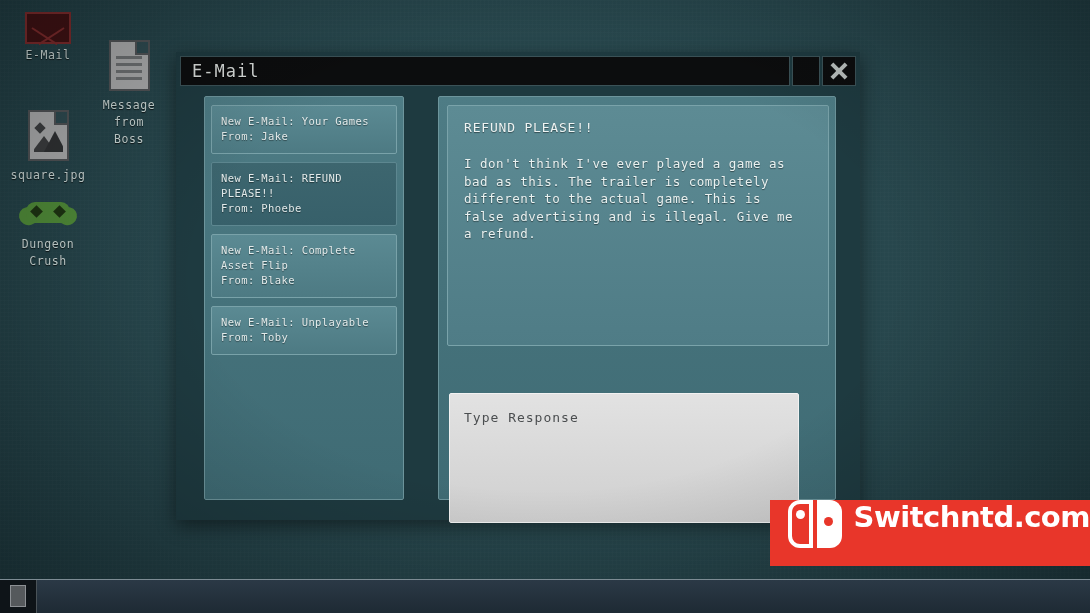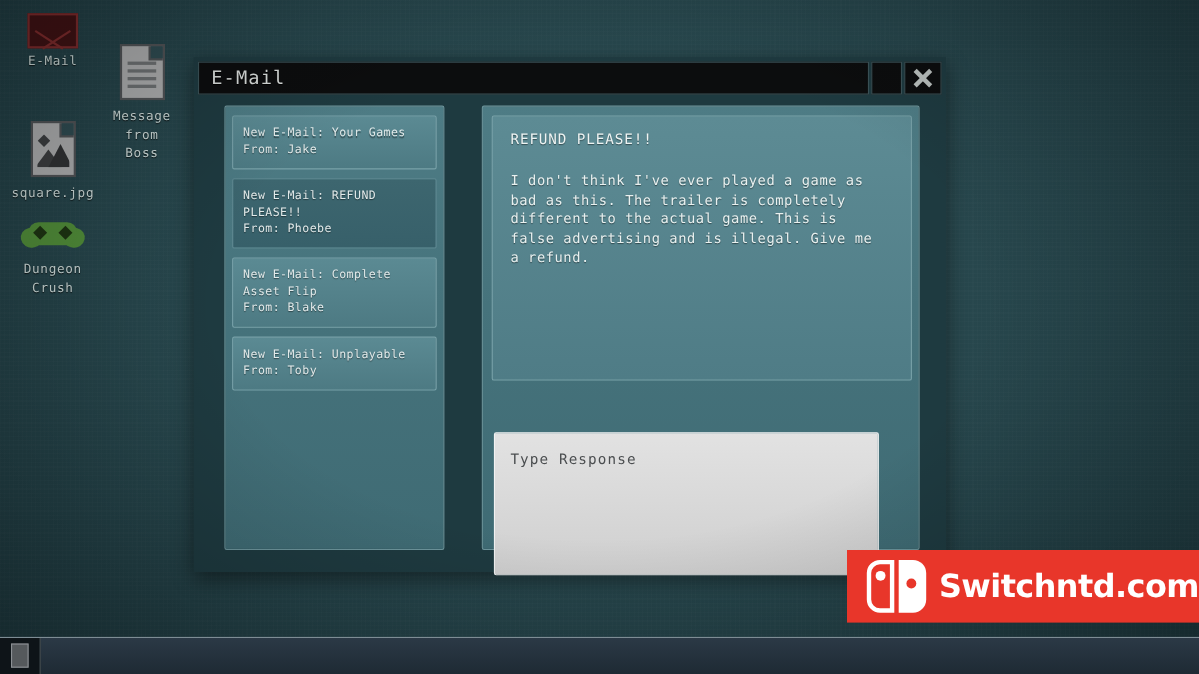--- a/index.html
+++ b/index.html
@@ -172,21 +172,21 @@
     background:#0e1418;border-right:1px solid #4a5358;cursor:pointer;
   }
   #task-start .sq{
     position:absolute;left:10px;top:5px;width:16px;height:22px;
     background:#55595c;border:1px solid #8c9094;box-sizing:border-box;
   }
 
   
   #watermark{
     position:absolute;right:0;bottom:47px;width:320px;height:66px;
-    background:#e8362a;display:flex;align-items:center;padding-left:18px;box-sizing:border-box;
+    background:#e8362a;display:flex;padding-left:18px;box-sizing:border-box;
   }
   #switch-logo{width:58px;height:48px;position:relative;margin-right:12px;}
   #switch-logo .left{
     position:absolute;left:0;top:0;width:25px;height:48px;
     background:#e8362a;border:4px solid #fff;box-sizing:border-box;
     border-radius:12px 0 0 12px;
   }
   #switch-logo .left .d{position:absolute;left:4px;top:6px;width:9px;height:9px;border-radius:50%;background:#fff;}
   #switch-logo .right{
     position:absolute;right:0;top:0;width:25px;height:48px;

